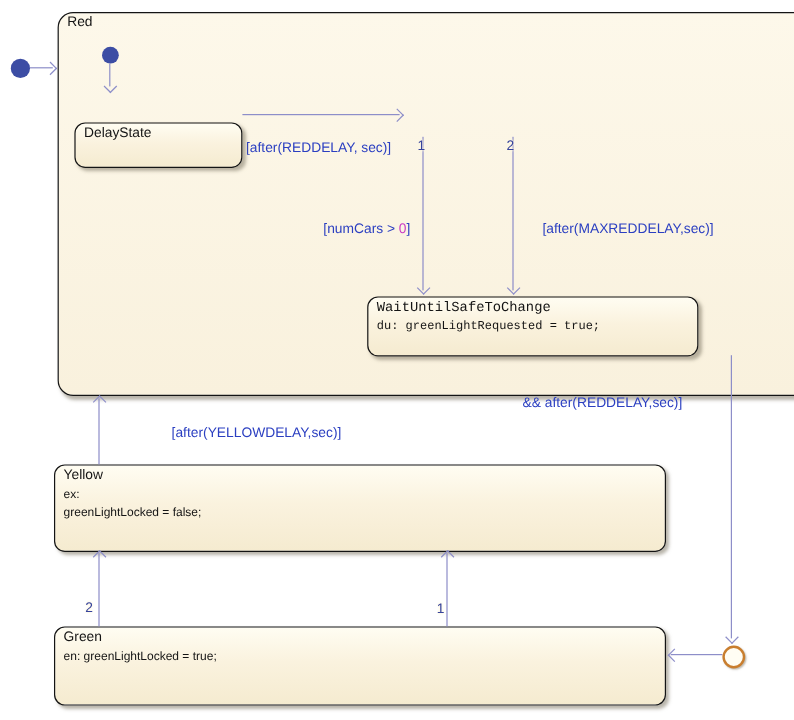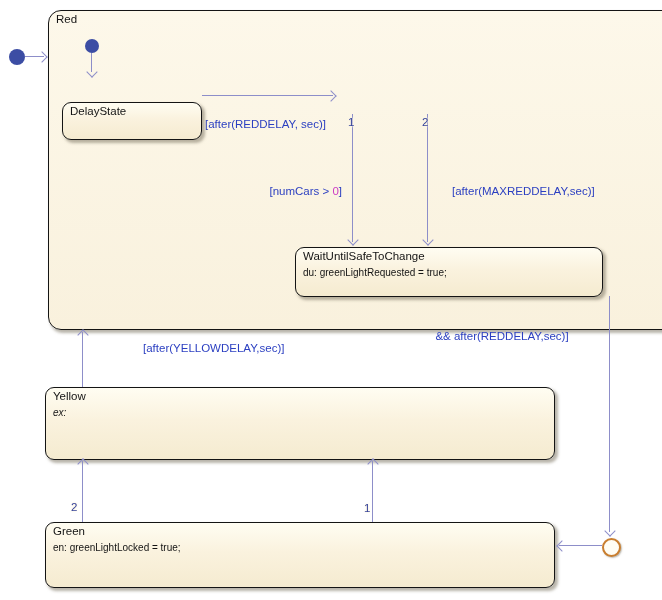--- a/index.html
+++ b/index.html
@@ -87,43 +87,44 @@
   <div class="vline" style="left:352px;top:114px;height:128px;"></div>
   <div class="chev chev-down" style="left:349px;top:236px;"></div>
   <div class="num" style="left:348px;top:116px;">1</div>
   <div class="lbl" style="left:230px;top:184px;width:112px;text-align:right;"><span>[numCars &gt; </span><span class="magenta">0</span><span>]</span></div>
 
   <div class="vline" style="left:427px;top:114px;height:128px;"></div>
   <div class="chev chev-down" style="left:424px;top:236px;"></div>
   <div class="num" style="left:422px;top:116px;">2</div>
   <div class="lbl" style="left:452px;top:184px;">[after(MAXREDDELAY,sec)]</div>
 
-  <div class="state" style="left:295px;top:247px;width:308px;height:50px;z-index:2;">
+  <div class="state" style="left:306px;top:247px;width:276px;height:50px;z-index:2;font-family:Liberation Mono, monospace;">
     <span class="state-title">WaitUntilSafeToChange</span>
     <span class="state-body" style="top:17px;">du: greenLightRequested = true;</span>
   </div>
 
   <div class="vline" style="left:609px;top:296px;height:236px;"></div>
   <div class="chev chev-down" style="left:606px;top:527px;"></div>
   <div class="lbl" style="left:424px;top:329px;width:156px;text-align:center;">
     <div>&amp;&amp; after(REDDELAY,sec)]</div>
   </div>
 
   <div class="junction" style="left:602px;top:538px;"></div>
   <div class="hline" style="left:559px;top:545px;width:43px;"></div>
   <div class="chev chev-left" style="left:558px;top:542px;"></div>
 
   <div class="state" style="left:45px;top:387px;width:510px;height:73px;">
     <span class="state-title">Yellow</span>
-    <span class="state-body" style="top:17px;font-style:italic;">ex:</span>
+    <span class="state-body" style="top:17px;">ex:</span>
+    <span class="state-body" style="top:32px;">greenLightLocked = false;</span>
   </div>
 
   <div class="vline" style="left:82px;top:332px;height:55px;"></div>
   <div class="chev chev-up" style="left:79px;top:331px;"></div>
-  <div class="lbl" style="left:103px;top:341px;padding-left:40px;">[after(YELLOWDELAY,sec)]</div>
+  <div class="lbl" style="left:103px;top:354px;padding-left:40px;">[after(YELLOWDELAY,sec)]</div>
 
   <div class="state" style="left:45px;top:522px;width:510px;height:66px;">
     <span class="state-title">Green</span>
     <span class="state-body" style="top:17px;">en: greenLightLocked = true;</span>
   </div>
 
   <div class="vline" style="left:82px;top:461px;height:61px;"></div>
   <div class="chev chev-up" style="left:79px;top:460px;"></div>
   <div class="num" style="left:71px;top:501px;">2</div>
 

